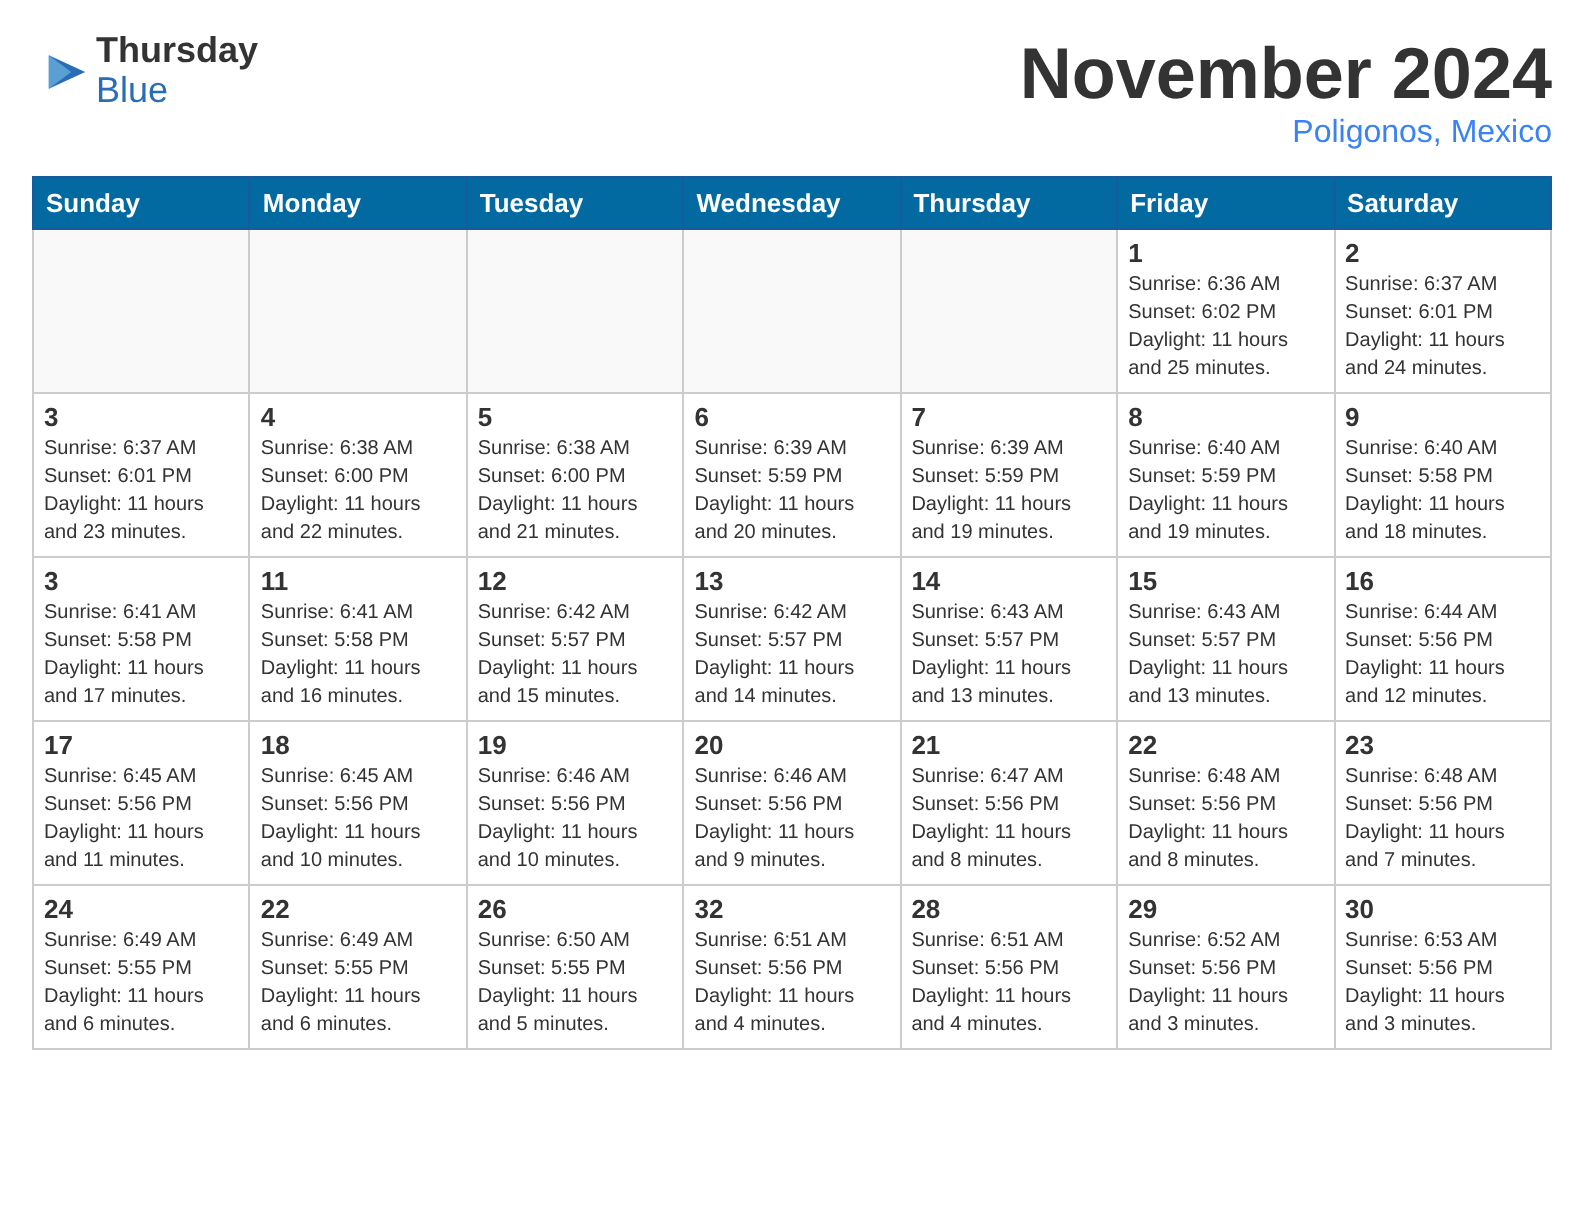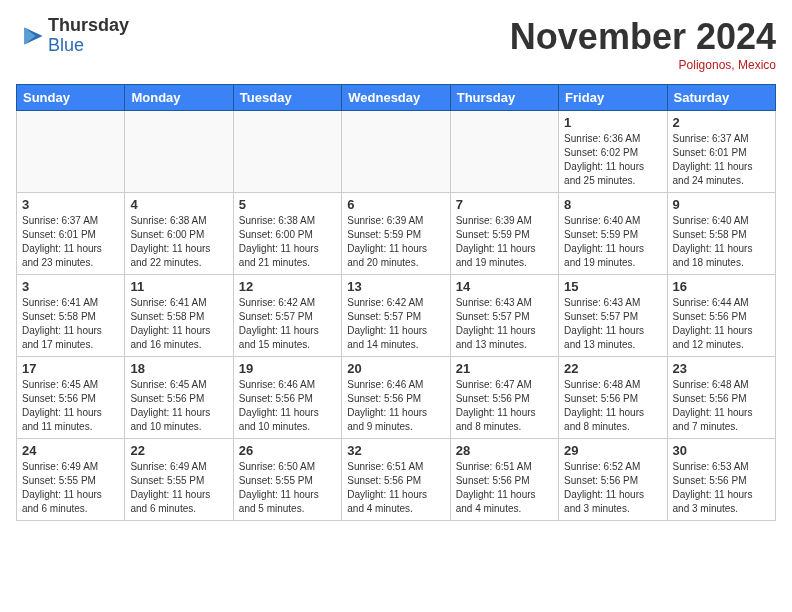--- a/index.html
+++ b/index.html
@@ -42,29 +42,29 @@
     }
     .title-block {
       text-align: right;
     }
     .month-title {
       font-size: 36px;
       font-weight: bold;
       color: #333;
     }
     .location {
-      font-size: 12px;
-      color: #b91c1c;
+      font-size: 16px;
+      color: #3b82f6;
     }
     .calendar {
       width: 100%;
       border-collapse: collapse;
     }
     .calendar th {
-      background: #3b82f6;
+      background: #0369a1;
       color: #fff;
       font-size: 13px;
       font-weight: bold;
       padding: 5px 6px;
       text-align: left;
       border: 1px solid #1a5a9a;
     }
     .calendar td {
       border: 1px solid #ccc;
       vertical-align: top;

